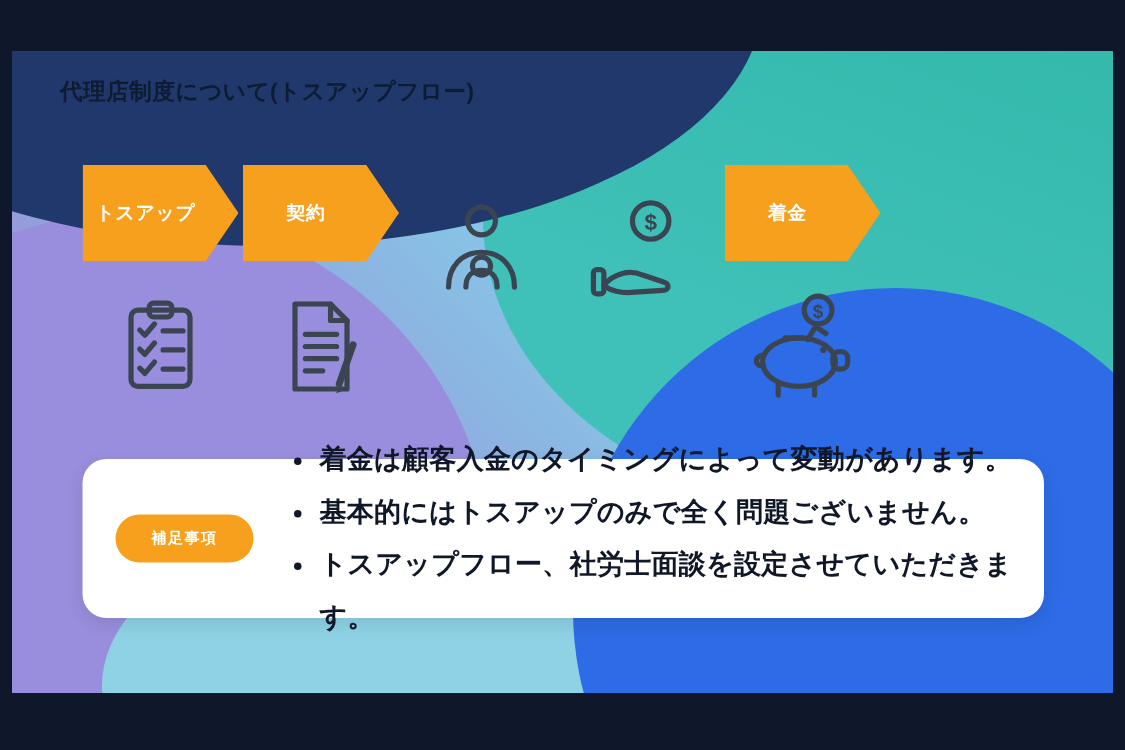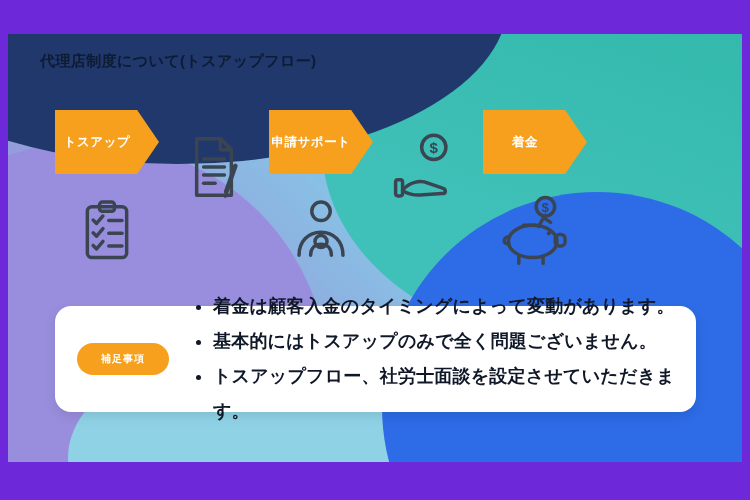--- a/index.html
+++ b/index.html
@@ -1,17 +1,17 @@
 <!DOCTYPE html>
 <html><head>
 <meta charset="utf-8">
 <style>
   html,body{margin:0;padding:0;}
   body{width:750px;height:500px;overflow:hidden;font-family:"Liberation Sans","DejaVu Sans",sans-serif;}
-  .page{position:relative;width:750px;height:500px;background:#6d28d9;overflow:hidden;}
+  .page{position:relative;width:750px;height:500px;background:#0f172a;overflow:hidden;}
   .slide{position:absolute;left:8px;right:8px;top:34px;bottom:38px;overflow:hidden;
          background:linear-gradient(225deg,#35b5ae 0%,#86c6e6 45%,#9a8ed9 82%,#958ad6 100%);}
   .blob{position:absolute;}
   .blob.purple{left:-160px;bottom:-150px;width:480px;height:470px;border-radius:50%;background:#998EDD;z-index:1;}
   .blob.lightwave{left:60px;bottom:-130px;width:580px;height:270px;border-radius:50%;background:#8FD2E6;z-index:2;}
   .blob.teal{top:-130px;right:-150px;width:570px;height:440px;z-index:3;
              border-radius:48% 52% 55% 45% / 55% 48% 52% 45%;
              background:linear-gradient(200deg,#2cb4a4 0%,#3fc0b8 70%);}
   .blob.bluecircle{right:-70px;bottom:-160px;width:430px;height:430px;border-radius:50%;background:#2D6CE6;z-index:4;}
   .blob.navy{top:-195px;left:-160px;width:660px;height:325px;border-radius:50%;background:#20386B;z-index:5;}
@@ -63,38 +63,38 @@
               <polyline points="20,33.5 23,36.5 28.5,30"></polyline>
               <line x1="33.5" y1="34" x2="45" y2="34"></line>
               <polyline points="20,44.5 23,47.5 28.5,41"></polyline>
               <line x1="33.5" y1="45" x2="45" y2="45"></line>
             </svg>
           </div>
         </div>
 
 
         <div class="step">
+          <div class="arrow">
+            <span class="arrow-label">契約</span>
+          </div>
           <div class="icon">
             <svg viewBox="0 0 64 64" fill="none" stroke="#3B4552" stroke-width="3" stroke-linecap="round" stroke-linejoin="round">
               <path d="M17 7.5 H37.5 L47 17 V56.5 H17 Z"></path>
               <path d="M37.5 7.5 V17 H47"></path>
               <line x1="23" y1="25" x2="41" y2="25"></line>
               <line x1="23" y1="32" x2="41" y2="32"></line>
               <line x1="23" y1="39" x2="41" y2="39"></line>
               <line x1="23" y1="46" x2="33" y2="46"></line>
               <line x1="50.5" y1="31" x2="42.5" y2="53.5" stroke-width="4"></line>
               <path d="M42.5 53.5 L40.8 59 L46.2 57 Z" fill="#3B4552" stroke="none"></path>
             </svg>
           </div>
         </div>
 
         <div class="step">
-          <div class="arrow">
-            <span class="arrow-label">申請サポート</span>
-          </div>
           <div class="icon">
             <svg viewBox="0 0 64 64" fill="none" stroke="#3B4552" stroke-width="3" stroke-linecap="round" stroke-linejoin="round">
               <circle cx="32" cy="15" r="8"></circle>
               <path d="M13 53 C13 41 21 33 32 33 C43 33 51 41 51 53"></path>
               <circle cx="32" cy="41" r="5.2"></circle>
               <path d="M23 53 C23 46.5 27 43.5 32 43.5 C37 43.5 41 46.5 41 53"></path>
             </svg>
           </div>
         </div>
 

